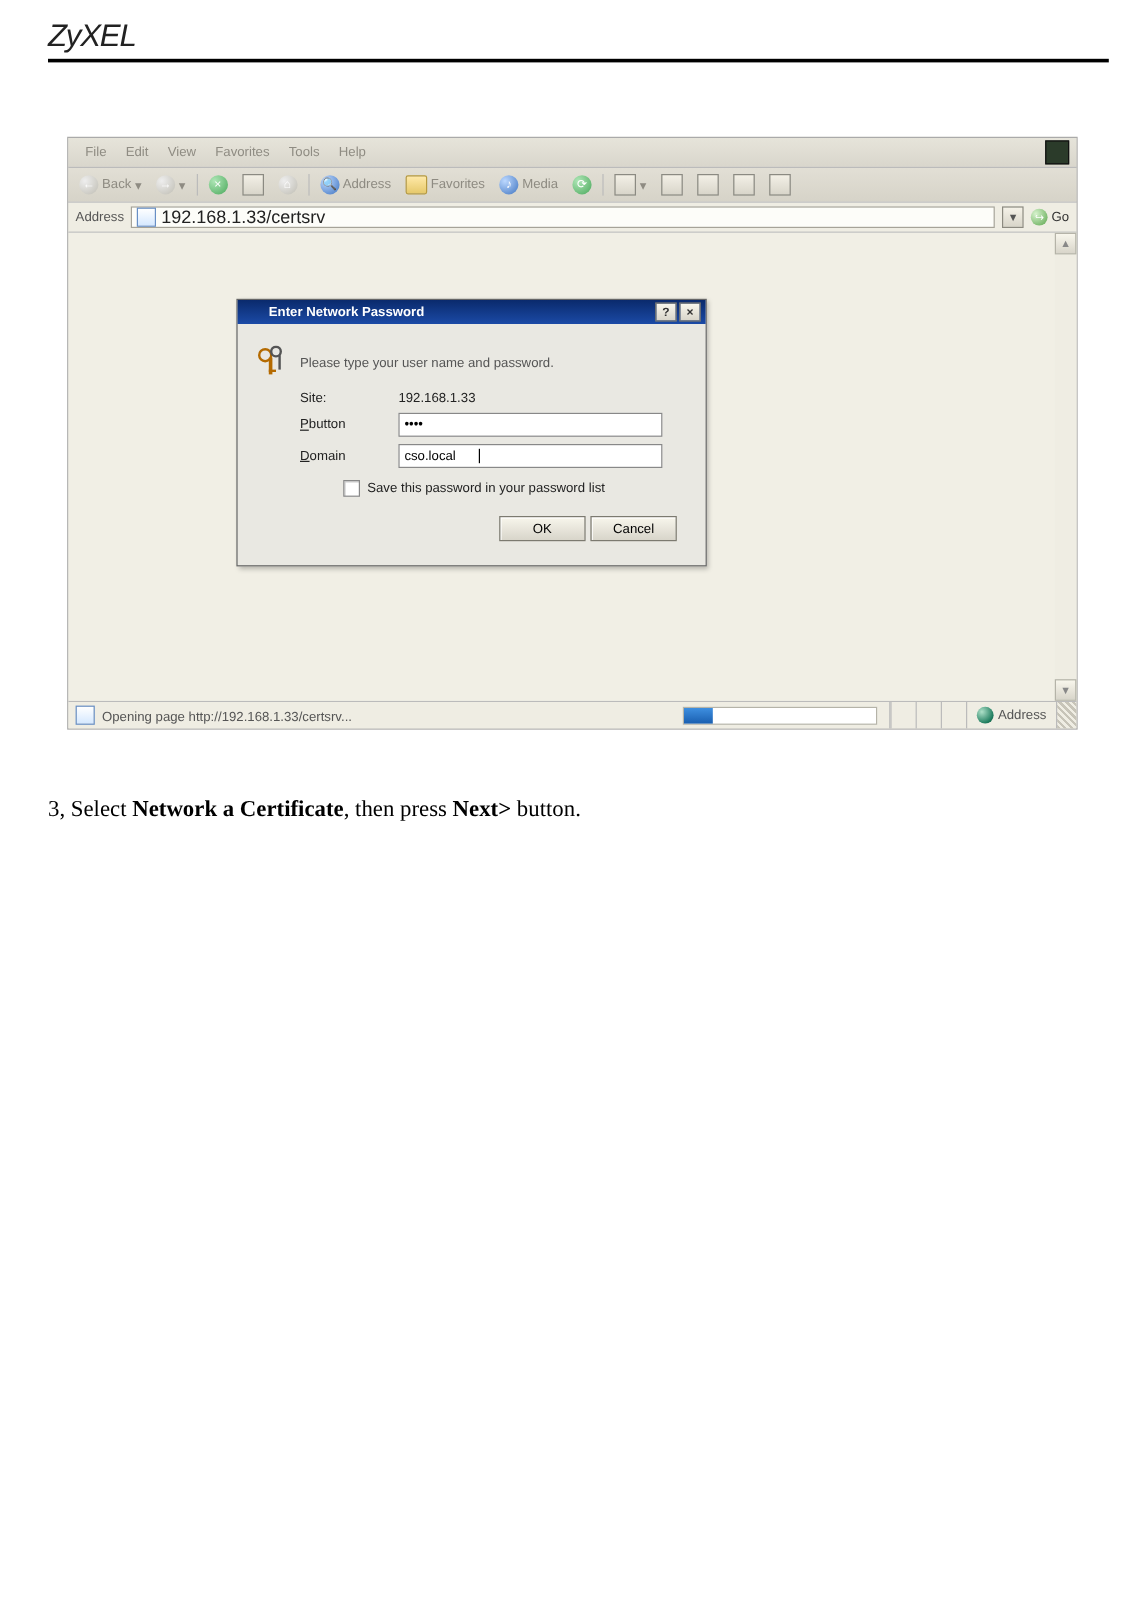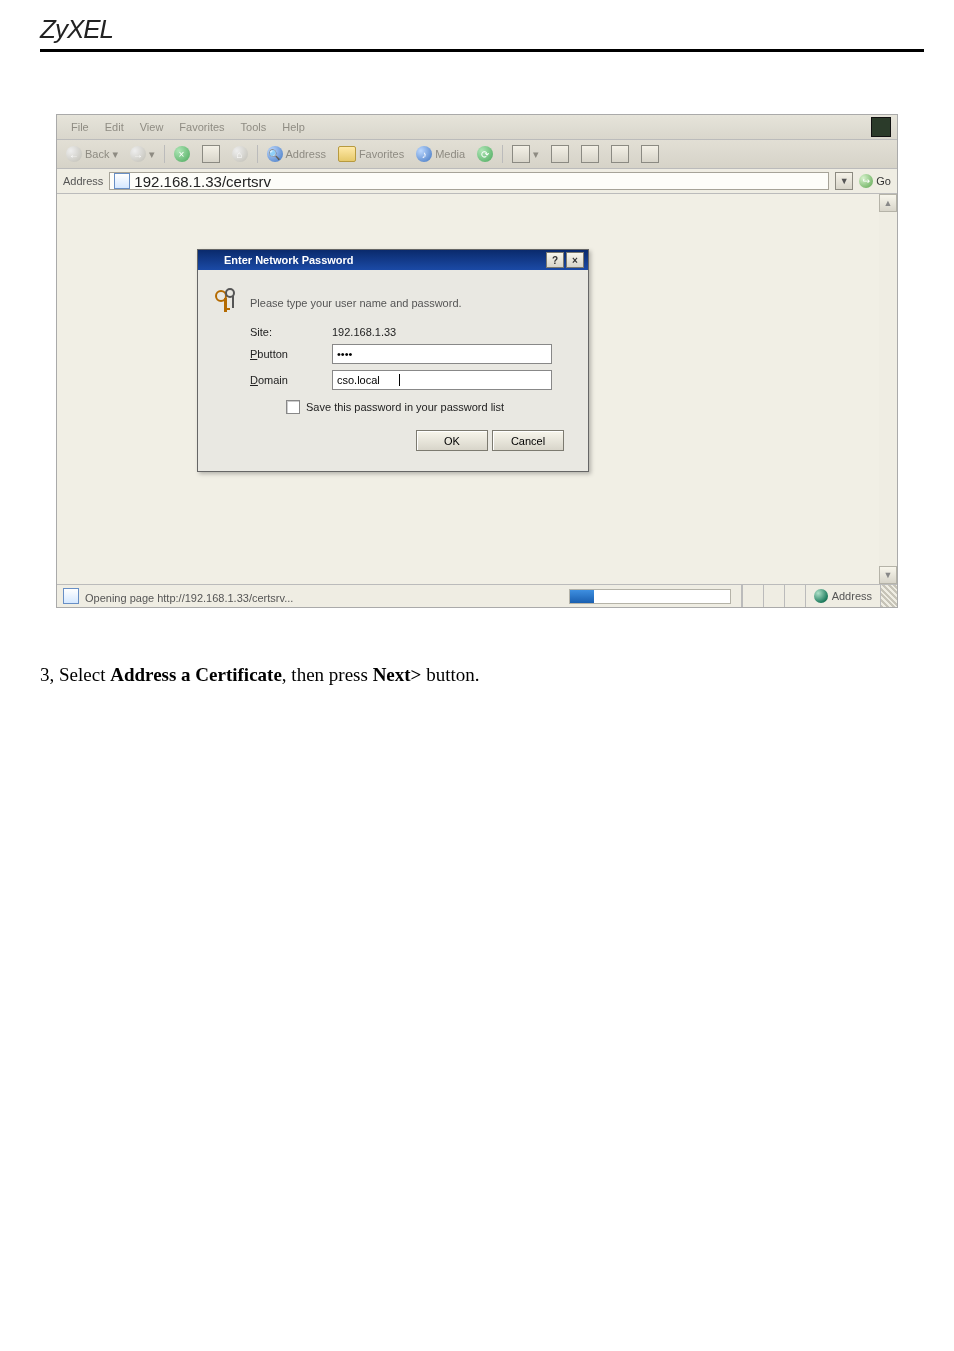--- a/index.html
+++ b/index.html
@@ -527,14 +527,14 @@
     <div class="sb-zone">
       <span class="globe"></span>
       <span>Address</span>
     </div>
     <div class="grip"></div>
   </div>
 
 </div>
 
 <div class="instruction">
-  <span>3, Select </span><b>Address a Certificate</b><span>, then press </span><b>Next&gt;</b><span> button.</span>
+  <span>3, Select </span><b>Network a Certificate</b><span>, then press </span><b>Next&gt;</b><span> button.</span>
 </div>
 
 </body></html>

